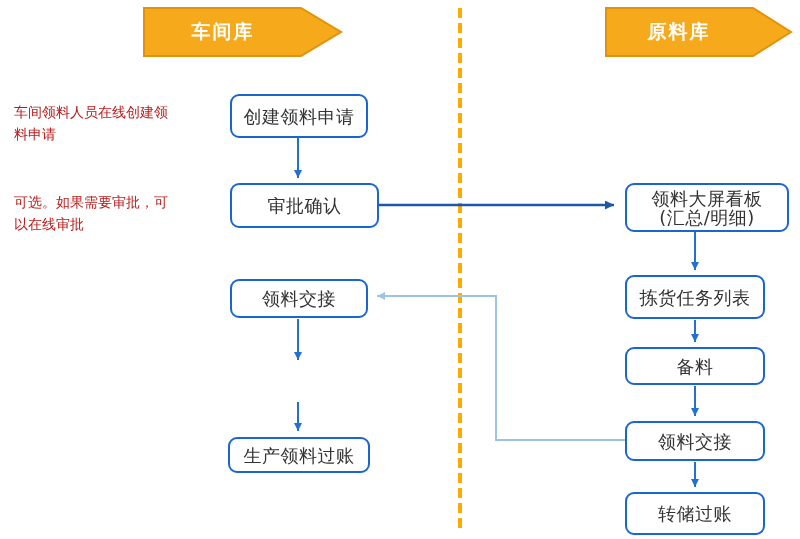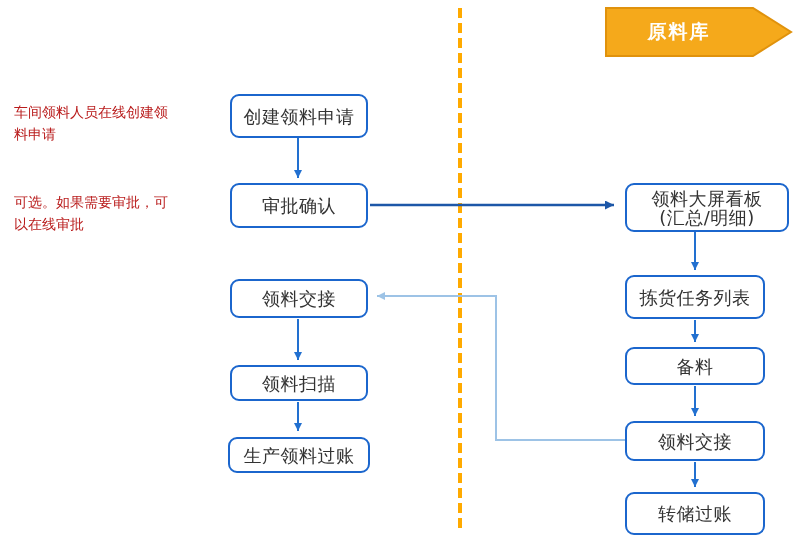--- a/index.html
+++ b/index.html
@@ -64,35 +64,40 @@
     <line class="edge dark" x1="370" y1="205" x2="614" y2="205" marker-end="url(#mDark)"></line>
     <line class="edge blue" x1="695" y1="232" x2="695" y2="270" marker-end="url(#mBlue)"></line>
     <line class="edge blue" x1="695" y1="320" x2="695" y2="342" marker-end="url(#mBlue)"></line>
     <line class="edge blue" x1="695" y1="386" x2="695" y2="416" marker-end="url(#mBlue)"></line>
     <line class="edge blue" x1="695" y1="462" x2="695" y2="487" marker-end="url(#mBlue)"></line>
     <line class="edge blue" x1="298" y1="319" x2="298" y2="360" marker-end="url(#mBlue)"></line>
     <line class="edge blue" x1="298" y1="402" x2="298" y2="431" marker-end="url(#mBlue)"></line>
     <path class="edge light" d="M627,440 L496,440 L496,296 L377,296" marker-end="url(#mLight)"></path>
   </svg>
 
+  <div class="banner" style="left:143px;top:7px;width:200px;">
+    <svg width="200" height="50" viewBox="0 0 200 50">
+      <polygon class="banner-shape" points="1,1 158,1 198,25 158,49 1,49"></polygon>
+    </svg>
+    <span class="banner-label">车间库</span>
+  </div>
 
   <div class="banner" style="left:605px;top:7px;width:188px;">
     <svg width="188" height="50" viewBox="0 0 188 50">
       <polygon class="banner-shape" points="1,1 148,1 186,25 148,49 1,49"></polygon>
     </svg>
     <span class="banner-label">原料库</span>
   </div>
 
   <div class="note" style="top:101px;">车间领料人员在线创建领料申请</div>
   <div class="note" style="top:191px;">可选。如果需要审批，可以在线审批</div>
 
   <div class="node" style="left:230px;top:94px;width:138px;height:44px;">创建领料申请</div>
-  <div class="node" style="left:230px;top:183px;width:138px;height:45px;text-align:right;">审批确认</div>
+  <div class="node" style="left:230px;top:183px;width:149px;height:45px;text-align:right;">审批确认</div>
   <div class="node" style="left:230px;top:279px;width:138px;height:39px;">领料交接</div>
-  <div class="node" style="left:230px;top:365px;width:138px;height:36px;">领料扫描</div>
   <div class="node" style="left:228px;top:437px;width:142px;height:36px;">生产领料过账</div>
 
   <div class="node" style="left:625px;top:183px;width:164px;height:49px;">领料大屏看板
 (汇总/明细)</div>
   <div class="node" style="left:625px;top:275px;width:140px;height:44px;">拣货任务列表</div>
   <div class="node" style="left:625px;top:347px;width:140px;height:38px;">备料</div>
   <div class="node" style="left:625px;top:421px;width:140px;height:40px;">领料交接</div>
   <div class="node" style="left:625px;top:492px;width:140px;height:43px;">转储过账</div>
 
 </div>

